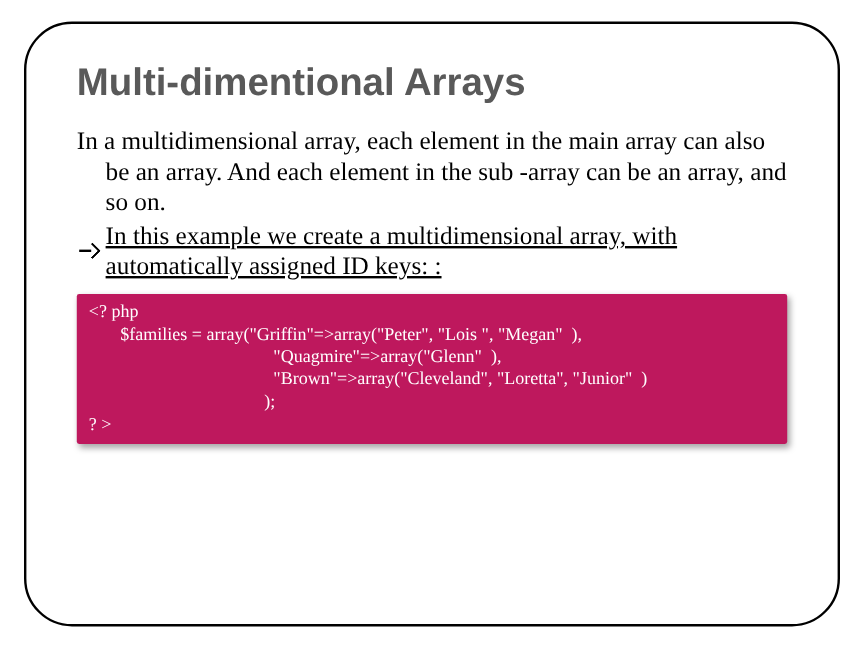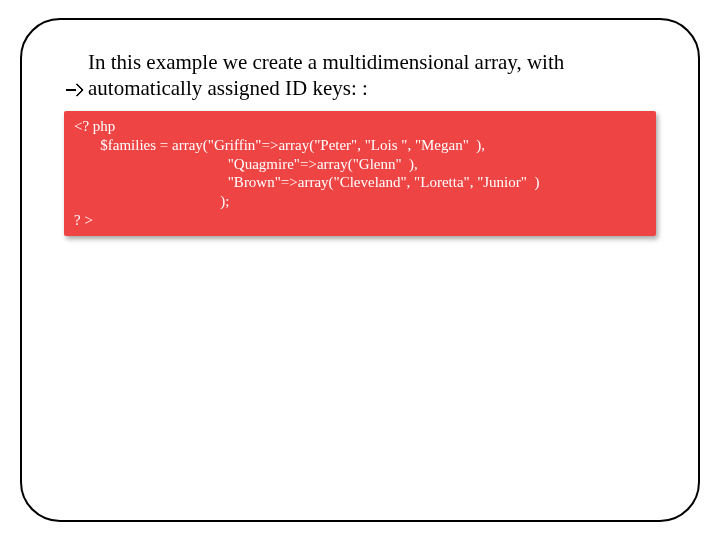--- a/index.html
+++ b/index.html
@@ -42,23 +42,24 @@
     text-indent: -24px;
   }
   .body-text .example-label {
     font-weight: 700;
     padding-left: 0;
     text-indent: 0;
     margin-top: 2px;
   }
   .bullet-row {
     display: flex;
-    align-items: flex-end;
+    align-items: center;
     gap: 6px;
     padding-left: 0;
+    text-decoration: underline;
   }
   .bullet-icon {
     flex: 0 0 auto;
     width: 18px;
     height: 22px;
     position: relative;
     top: 4px;
   }
   .bullet-icon::before {
     content: "";
@@ -76,41 +77,43 @@
     border-right: 2px solid #000;
     transform: rotate(45deg);
     transform-origin: center;
     border-radius: 1px;
   }
   .bullet-text {
     flex: 1;
   }
   .code-block {
     margin-top: 10px;
-    background: #ef4444;
+    background: #be185d;
     color: #fff;
     font-family: "Times New Roman", Times, serif;
     font-size: 15px;
     line-height: 1.25;
     padding: 6px 10px 6px 10px;
     border-radius: 2px;
     box-shadow: 2px 3px 5px rgba(0,0,0,0.35);
     white-space: pre;
     overflow: hidden;
   }
 </style>
 </head>
 <body>
 
 <div class="slide">
   <div class="frame">
 
+    <h1 class="title">Multi-dimentional Arrays</h1>
 
     <div class="body-text">
 
+      <div class="para">In a multidimensional array, each element in the main array can also be an array. And each element in the sub -array can be an array, and so on.</div>
 
 
       <div class="bullet-row">
         <span class="bullet-icon"></span>
         <span class="bullet-text">In this example we create a multidimensional array, with automatically assigned ID keys: :</span>
       </div>
 
       <div class="code-block"><span>&lt;? php</span>
 <span>       $families = array("Griffin"=&gt;array("Peter", "Lois ", "Megan"  ),</span>
 <span>                                         "Quagmire"=&gt;array("Glenn"  ),</span>

